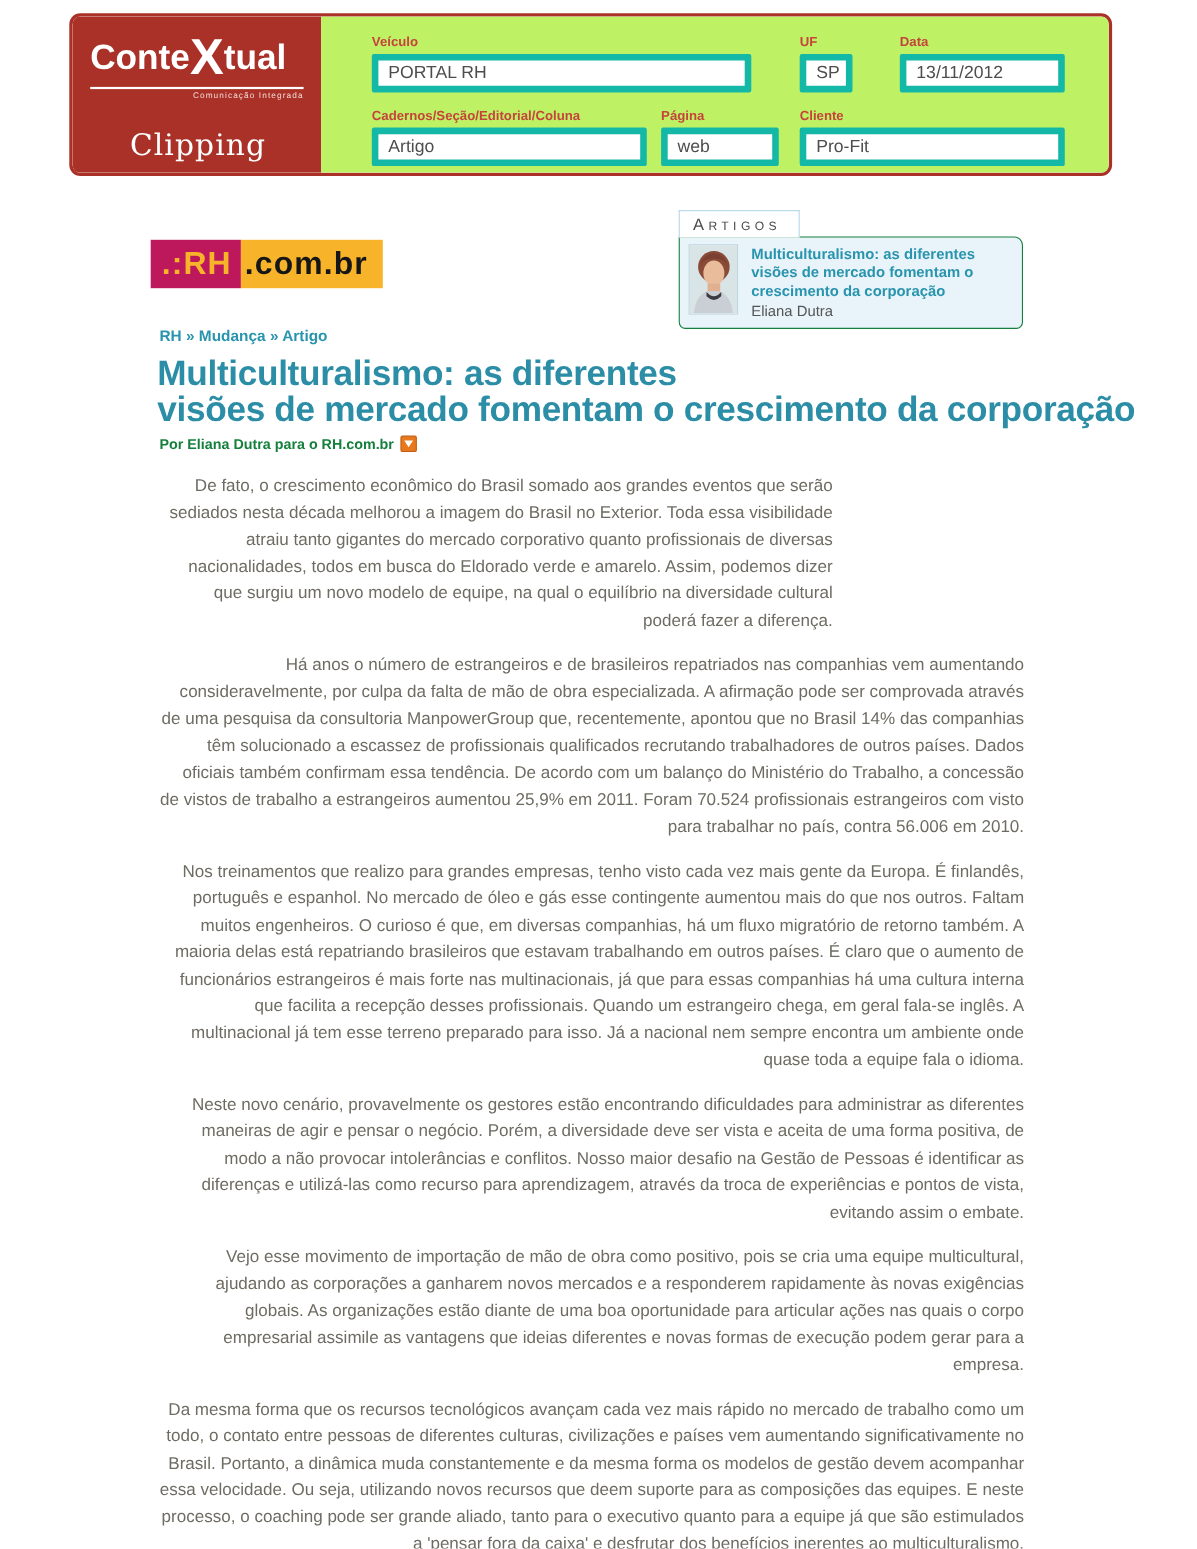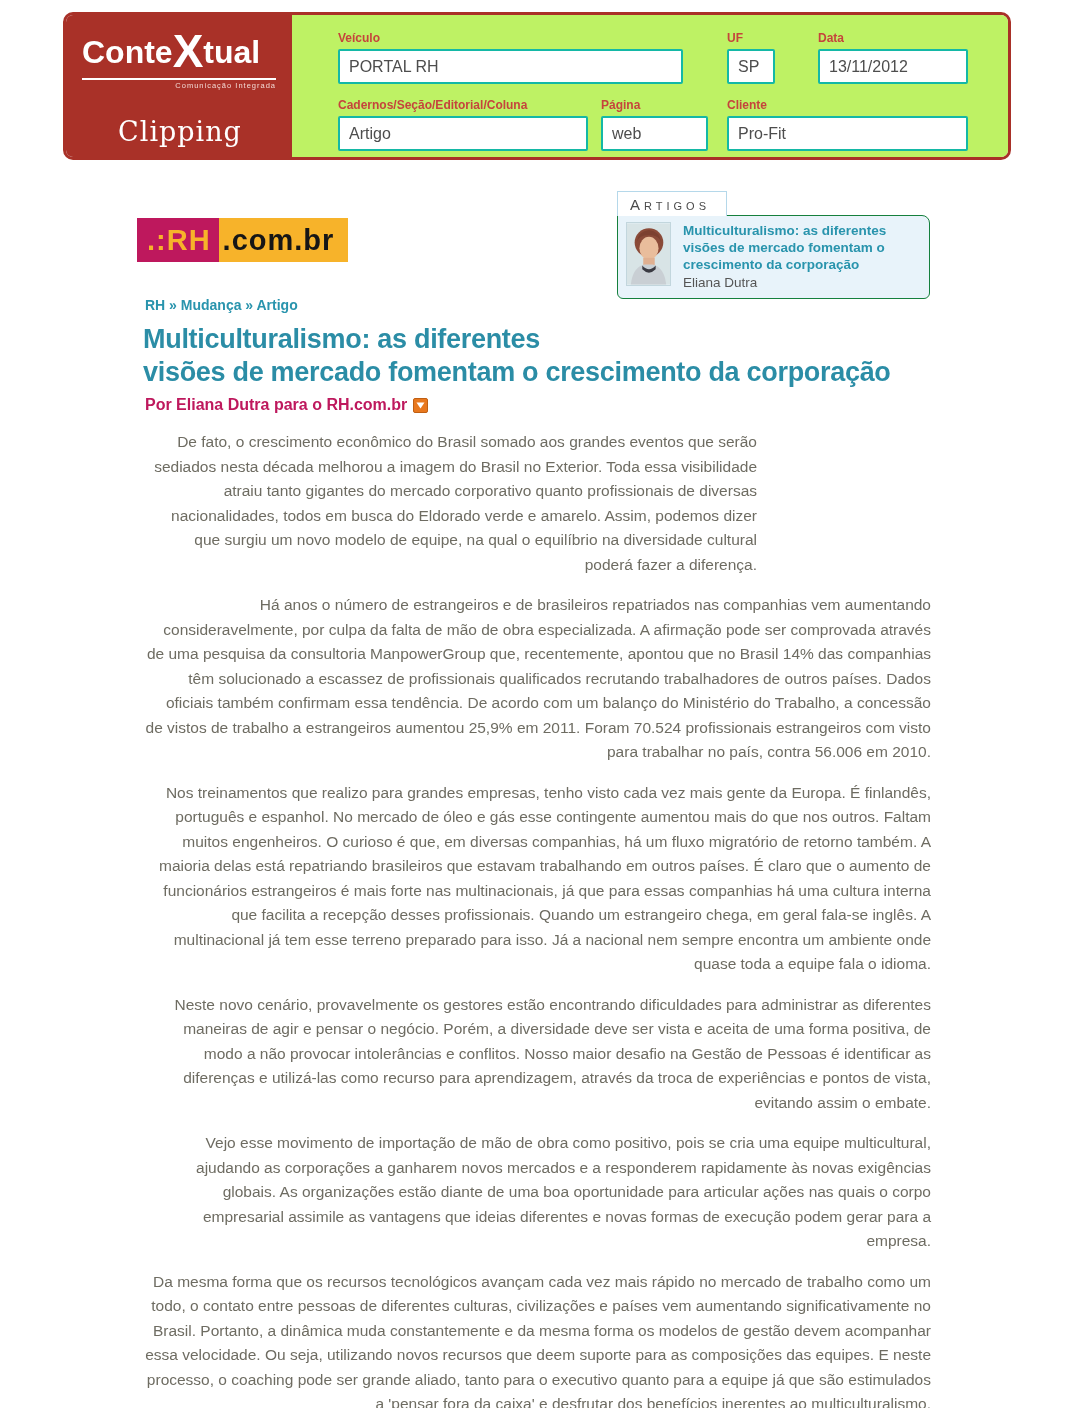--- a/index.html
+++ b/index.html
@@ -14,21 +14,21 @@
   .wordmark { white-space:nowrap; line-height:44px; }
   .wordmark .pre,.wordmark .post { font-size:32px; font-weight:bold; letter-spacing:0px; }
   .wordmark .bigx { font-size:46px; font-weight:bold; vertical-align:-4px; }
   .brand-rule { border-top:2px solid #fff; margin-top:-2px; width:194px; }
   .tagline { font-size:7.5px; text-align:right; width:194px; letter-spacing:1px; margin-top:1px; color:#f3d9d4; }
   .product { font-family:"DejaVu Serif", serif; font-size:27px; text-align:center; margin-top:26px; letter-spacing:1px; }
 
   .form-area { position:relative; flex:1; background:#bef264; }
   .fgroup { position:absolute; }
   .flabel { color:#c5443c; font-weight:bold; font-size:12px; margin-bottom:4px; }
-  .finput { border:2px solid #14b8a6; border-radius:2px; height:35px; font-size:16px; color:#4d4d4d;
+  .finput { border:6px solid #14b8a6; border-radius:2px; height:35px; font-size:16px; color:#4d4d4d;
     display:flex; align-items:center; padding:5px 9px; background:#fff;text-align:right; }
   .g-veiculo  { left:46px;  top:16px; width:345px; }
   .g-uf       { left:435px; top:16px; width:48px;  }
   .g-data     { left:526px; top:16px; width:150px; }
   .g-cadernos { left:46px;  top:83px; width:250px; }
   .g-pagina   { left:309px; top:83px; width:107px; }
   .g-cliente  { left:435px; top:83px; width:241px; }
 
   
   .rh-logo { position:absolute; left:137px; top:218px; height:44px; display:flex; font-weight:bold; font-size:29px; }
@@ -41,23 +41,23 @@
     padding:4px 16px 3px 12px; font-variant:small-caps; letter-spacing:4px; font-size:15px; color:#4a4a4a; }
   .artigos-body { background:#e8f3fa; border:1px solid #15803d; border-radius:0 8px 6px 6px;
     margin-top:-1px; padding:6px 8px 8px 8px; display:flex; gap:12px; min-height:76px; }
   .avatar { width:45px; height:64px; flex:none; border:1px solid #c2d6dd; }
   .art-text { flex:1; }
   .art-link { color:#2994ad; font-weight:bold; font-size:13.5px; line-height:17px; cursor:pointer; }
   .art-author { color:#555; font-size:13.5px; margin-top:2px; }
 
   
   .breadcrumb { position:absolute; left:145px; top:297px; color:#2994ad; font-weight:bold; font-size:14px; cursor:pointer; }
-  .headline { position:absolute; left:143px; top:323px; color:#2b8da6; font-weight:bold; font-size:27px; line-height:33px; letter-spacing:-0.3px; }
+  .headline { position:absolute; left:143px; top:323px; color:#2b8da6; font-weight:bold; font-size:32px; line-height:33px; letter-spacing:-0.3px; }
   .byline { position:absolute; left:145px; top:396px; display:flex; align-items:center; gap:6px; }
-  .byline-text { color:#be185d; font-weight:bold; font-size:16px;text-align:center; }
+  .byline-text { color:#15803d; font-weight:bold; font-size:13px;text-align:center; }
   .byline-icon { width:15px; height:15px; background:#e8781e; border:1px solid #c05f12; border-radius:2px;
     display:flex; align-items:center; justify-content:center; cursor:pointer; }
   .article-body { position:absolute; left:145px; top:430px; width:786px; }
   .article-body p { color:#6e6c62; font-size:15.5px; line-height:24.5px; margin-bottom:16px; text-align:right; }
   .article-body p.narrow { width:612px; }
 </style>
 </head>
 <body>
 
 <div class="page">

